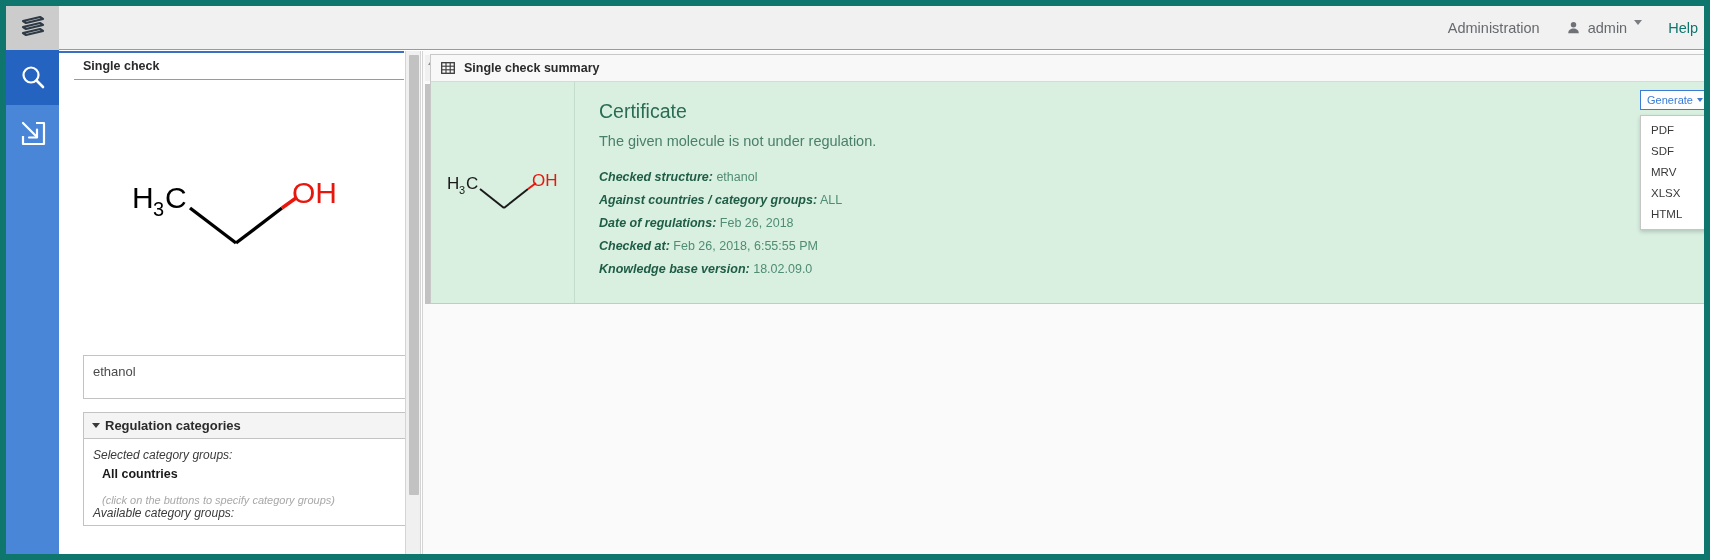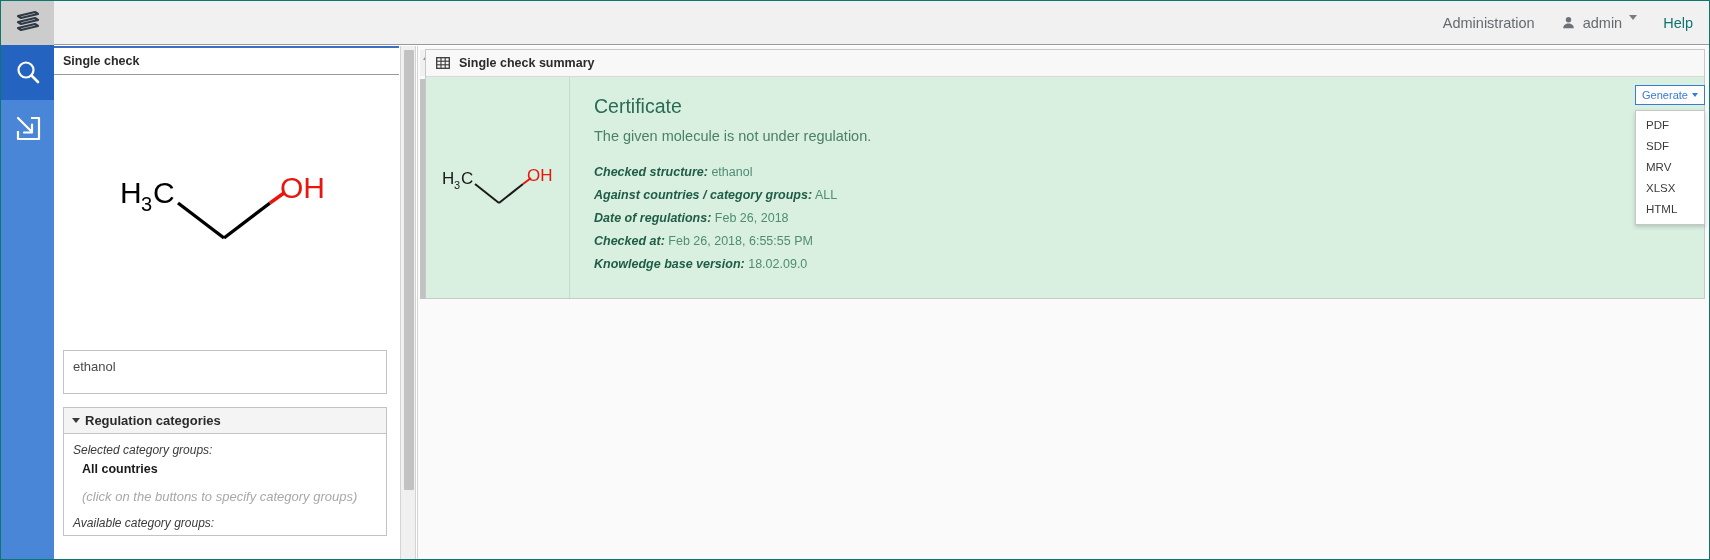--- a/index.html
+++ b/index.html
@@ -5,21 +5,21 @@
   * { box-sizing: border-box; margin: 0; padding: 0; }
   html, body {
     width: 1710px; height: 560px;
     font-family: "Liberation Sans", sans-serif;
     background: #ffffff;
     overflow: hidden;
   }
   .app {
     position: relative;
     width: 1710px; height: 560px;
-    border: 1px solid #0f766e;
+    border: 6px solid #0f766e;
     background: #fff;
     overflow: hidden;
   }
 
   
   .rail {
     position: absolute; left: 0; top: 0;
     width: 53px; height: 560px;
     background: #4a86d8;
   }
@@ -61,20 +61,21 @@
     border-top: 5px solid #7a7e82;
     display: inline-block;
   }
 
   
   .left-panel {
     position: absolute; left: 53px; top: 45px;
     width: 345px; height: 451px;
     background: #fff;
     border-top: 2px solid #3a6fc4;
+    padding-left: 15px;
   }
   .lp-title {
     height: 27px; line-height: 27px;
     padding-left: 9px;
     font-size: 12.5px; font-weight: bold; color: #2b2b2b;
     border-bottom: 1px solid #9a9a9a;
   }
   .lp-body { padding: 0 9px; }
   .mol-box {
     height: 275px;
@@ -114,22 +115,22 @@
   }
   .acc-body { padding: 9px 0 0 9px; }
   .lbl-italic {
     font-size: 12px; font-style: italic; color: #3a3a3a; margin-bottom: 5px;
   }
   .sel-group {
     font-size: 12.5px; font-weight: bold; color: #1a1a1a;
     padding-left: 9px; margin-bottom: 13px;
   }
   .hint {
-    font-size: 13px; font-style: italic; color: #a8a8a8;
-    padding-left: 9px; margin-bottom: 12px;
+    font-size: 11px; font-style: italic; color: #a8a8a8;
+    padding-left: 9px; 
   }
 
   
   .lp-scroll {
     position: absolute; left: 399px; top: 45px;
     width: 16px; height: 515px;
     background: #f0f0f0;
     border-left: 1px solid #d4d4d4;
     border-right: 1px solid #d4d4d4;
   }

